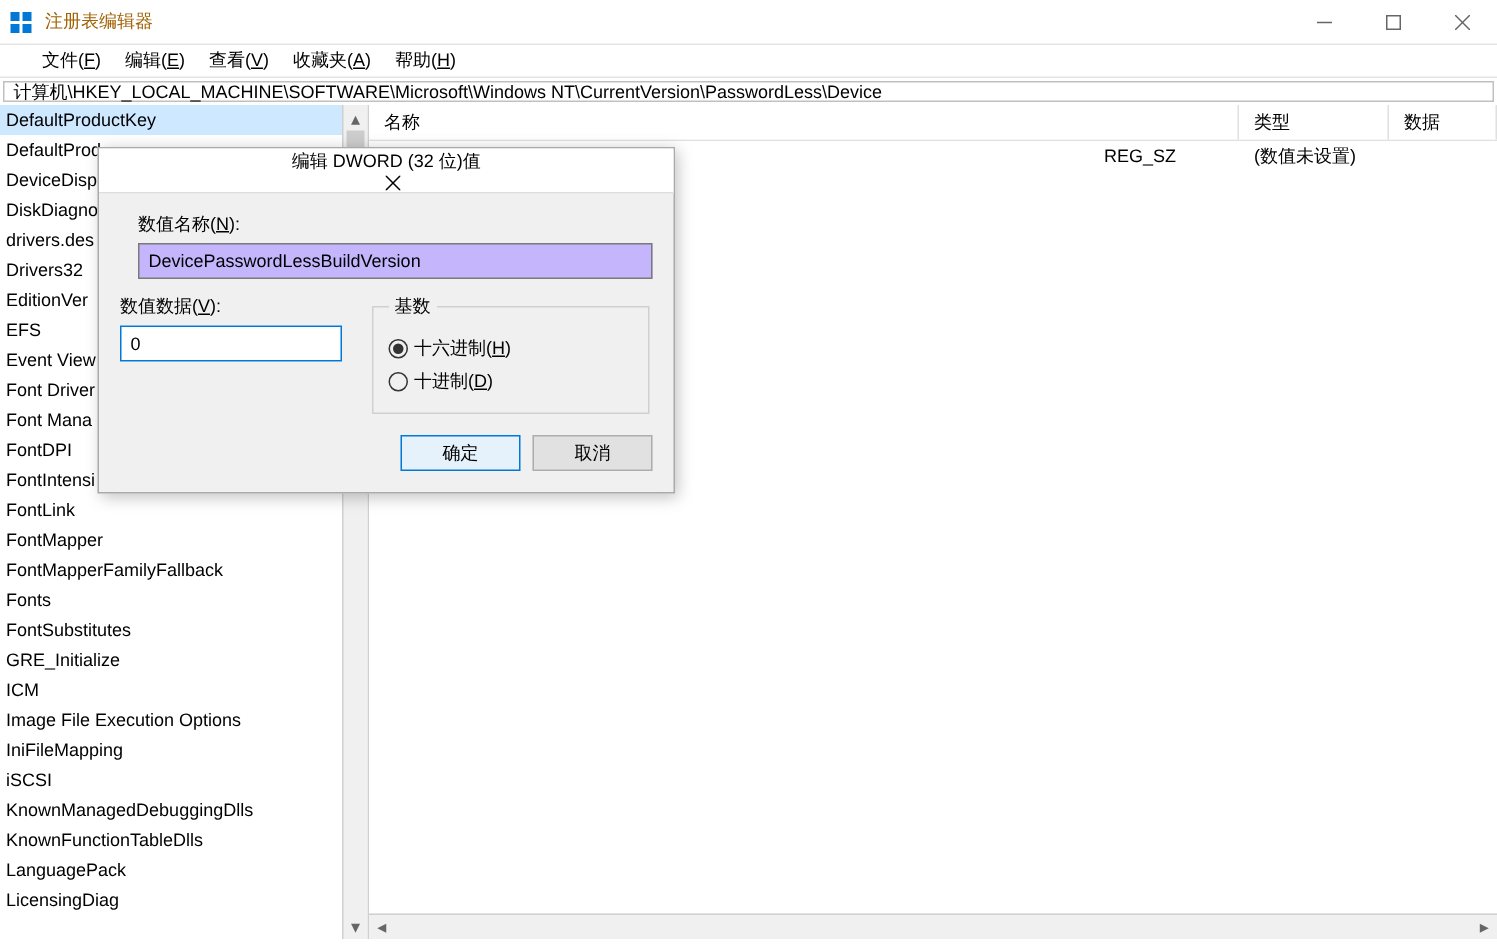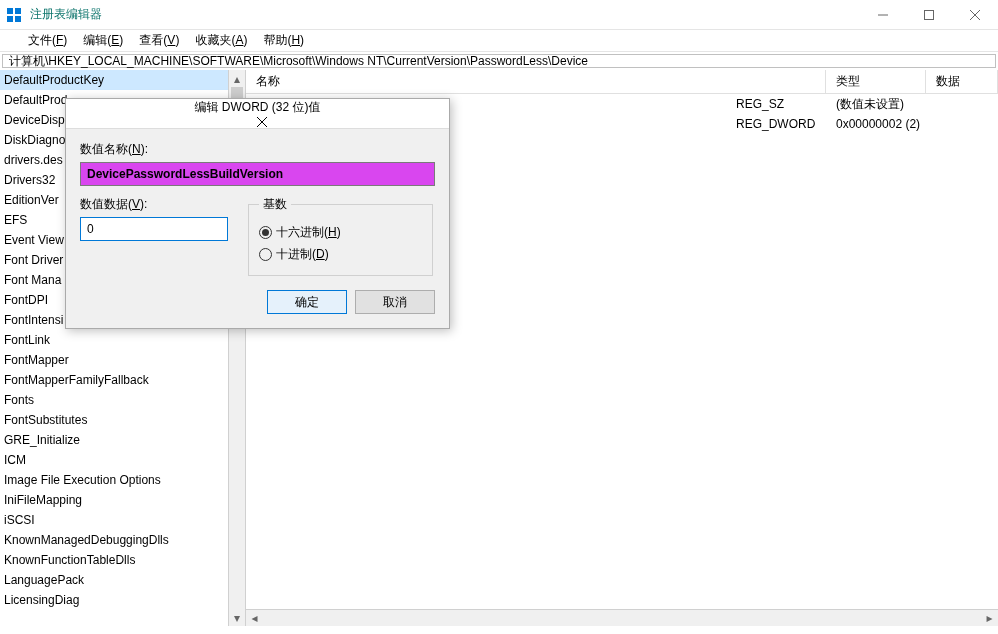--- a/index.html
+++ b/index.html
@@ -1,21 +1,21 @@
 <!DOCTYPE html>
 <html><head>
 <meta charset="utf-8">
 <style>
   * { box-sizing: border-box; font-family: "Segoe UI", "Microsoft YaHei", Tahoma, sans-serif; }
   body { margin: 0; padding: 0; width: 998px; height: 634px; overflow: hidden; background: #fff; font-size: 12px; color: #000; }
 
   
   .titlebar { height: 30px; background: #fff; display: flex; align-items: center; border-bottom: 1px solid #e5e5e5; }
   .titlebar .app-icon { width: 16px; height: 16px; margin: 0 6px; display: inline-flex; }
-  .titlebar .title { flex: 0 0 auto; color: #0f766e; padding-left: 2px; text-align: center; }
+  .titlebar .title { flex: 0 0 auto; color: #a16207; padding-left: 2px; text-align: center; }
   .titlebar .spacer { flex: 1; }
   .win-btn { width: 46px; height: 30px; display: flex; align-items: center; justify-content: center; color: #666; }
 
   
   .menubar { height: 22px; display: flex; align-items: center; padding: 0 20px; border-bottom: 1px solid #e5e5e5; }
   .menubar .menu-item { padding: 2px 8px; }
   .hotkey { text-decoration: underline; }
 
   
   .addressbar { height: 14px; border: 1px solid #c0c0c0; margin: 2px; padding: 2px 6px; display: flex; align-items: center; background: #fff; }
@@ -48,24 +48,24 @@
   .list-scroll-h { position: absolute; left:0; right:0; bottom:0; height:17px; background:#f0f0f0; border-top:1px solid #d0d0d0; }
   .list-scroll-h .arrow-l, .list-scroll-h .arrow-r { position:absolute; top:0; bottom:0; width:17px; display:flex; align-items:center; justify-content:center; color:#666;}
   .list-scroll-h .arrow-l { left:0; } .list-scroll-h .arrow-r { right:0; }
 
   
   .dialog { position: absolute; left: 65px; top: 98px; width: 385px; background: #f0f0f0; border: 1px solid #aaa; box-shadow: 2px 2px 10px rgba(0,0,0,0.25); }
   .dlg-title { height: 30px; display: flex; align-items: center; padding: 0 8px; background: #fff; border-bottom: 1px solid #ddd; flex-direction: column; }
   .dlg-title .t { flex: 1; }
   .dlg-close { width: 40px; height: 30px; display: flex; align-items: center; justify-content: center; margin-right:-8px;}
   .dlg-body { padding: 12px 14px 4px; }
-  .field-row { margin-bottom: 10px; }
+  .field-row { margin-bottom: 10px; margin-left: 12px; }
   .label { margin-bottom: 4px; display: block; }
   .textbox { width: 100%; height: 24px; border: 1px solid #7a7a7a; background: #fff; padding: 2px 6px; font-size: 12px; }
-  .textbox.readonly { background: #d946ef; font-weight: bold; }
+  .textbox.readonly { background: #c4b5fd; }
   .textbox.active { border: 1px solid #0078d7; outline: none; }
   .body-row { display: flex; gap: 18px; }
   .left-col { width: 148px; }
   .fieldset { border: 1px solid #d0d0d0; padding: 8px 10px 10px; }
   .legend { font-size: 12px; padding: 0 4px; }
   .radio-row { display: flex; align-items: center; height: 22px; gap: 4px; }
   .radio { width: 13px; height: 13px; border-radius: 50%; border: 1px solid #333; display:inline-flex; align-items:center; justify-content:center; }
   .radio.checked::after { content:""; width:7px; height:7px; border-radius:50%; background:#333; }
   .dlg-buttons { display: flex; justify-content: flex-end; gap: 8px; padding: 10px 14px 14px; }
   .btn { width: 80px; height: 24px; border: 1px solid #adadad; background: #e1e1e1; display:flex; align-items:center; justify-content:center; }
@@ -161,25 +161,20 @@
       <div class="col col-name">名称</div>
       <div class="col col-type">类型</div>
       <div class="col col-data">数据</div>
     </div>
     <div class="rows" id="rows">
         <div class="row">
           <div class="c1"></div>
           <div class="c2">REG_SZ</div>
           <div class="c3">(数值未设置)</div>
         </div>
-        <div class="row">
-          <div class="c1"></div>
-          <div class="c2">REG_DWORD</div>
-          <div class="c3">0x00000002 (2)</div>
-        </div>
       </div>
     <div class="list-scroll-h">
       <div class="arrow-l">◂</div>
       <div class="arrow-r">▸</div>
     </div>
   </div>
 </div>
 
 <div class="dialog">
   <div class="dlg-title">

